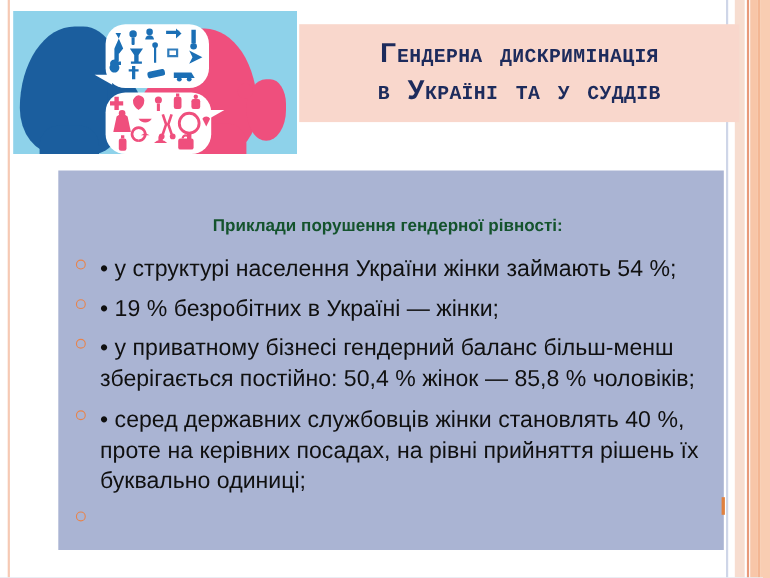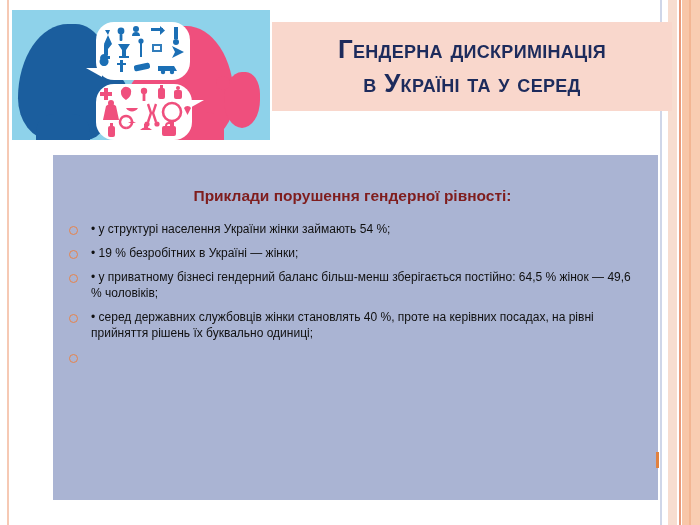--- a/index.html
+++ b/index.html
@@ -157,21 +157,21 @@
     width: 400px;
     height: 89px;
     background: #f9d7cc;
     display: flex;
     flex-direction: column;
     align-items: center;
     justify-content: center;
   }
   .title-line {
     color: #1d2b5c;
-    font-family: Liberation Sans, sans-serif;
+    font-family: Liberation Mono, monospace;
     font-variant: small-caps;
     font-weight: bold;
     font-size: 26px;
     letter-spacing: 0.3px;
     line-height: 1.28;
     text-align: center;
     white-space: nowrap;
   }
 
   
@@ -180,37 +180,37 @@
     left: 53px;
     top: 155px;
     width: 605px;
     height: 345px;
     background: #aab4d3;
     box-sizing: border-box;
     padding: 18px 16px 10px 10px;
   }
   .panel-heading {
     text-align: center;
-    color: #7f1d1d;
+    color: #14532d;
     font-weight: bold;
     font-size: 15.5px;
-    margin: 14px 0 16px 0;
+    margin: 24px 0 16px 0;
     font-family: "Liberation Sans", sans-serif;
   }
   .bullet-list {
     list-style: none;
     margin: 0;
     padding: 0;
   }
   .bullet-item {
     position: relative;
     padding-left: 28px;
     margin-bottom: 8px;
     color: #101010;
-    font-size: 12px;
+    font-size: 21px;
     line-height: 1.34;
     font-family: "Liberation Sans", sans-serif;
   }
   .bullet-marker {
     position: absolute;
     left: 6px;
     top: 5px;
     width: 9px;
     height: 9px;
     border: 1.8px solid #e8834a;
@@ -307,37 +307,37 @@
         <path d="M48 40 l4 0 0 6 -4 0z"></path>
         <rect x="66" y="42" width="14" height="10" rx="2"></rect>
         <path d="M70 42 a3 3 0 0 1 6 0" fill="none" stroke="#ef4f7d" stroke-width="2"></path>
       </g>
     </svg>
   </div>
 </div>
 
 <div class="title-band">
   <div class="title-line">Гендерна дискримінація</div>
-  <div class="title-line">в Україні та у серед</div>
+  <div class="title-line">в Україні та у суддів</div>
 </div>
 
 <div class="content-panel">
   <div class="panel-heading">Приклади порушення гендерної рівності:</div>
   <ul class="bullet-list">
     <li class="bullet-item">
       <span class="bullet-marker"></span>
       <span>• у структурі населення України жінки займають 54 %;</span>
     </li>
     <li class="bullet-item">
       <span class="bullet-marker"></span>
       <span>• 19 % безробітних в Україні — жінки;</span>
     </li>
     <li class="bullet-item">
       <span class="bullet-marker"></span>
-      <span>• у приватному бізнесі гендерний баланс більш-менш зберігається постійно: 64,5 % жінок — 49,6 % чоловіків;</span>
+      <span>• у приватному бізнесі гендерний баланс більш-менш зберігається постійно: 50,4 % жінок — 85,8 % чоловіків;</span>
     </li>
     <li class="bullet-item">
       <span class="bullet-marker"></span>
       <span>• серед державних службовців жінки становлять 40 %, проте на керівних посадах, на рівні прийняття рішень їх буквально одиниці;</span>
     </li>
     <li class="bullet-item">
       <span class="bullet-marker"></span>
     </li>
   </ul>
 </div>

